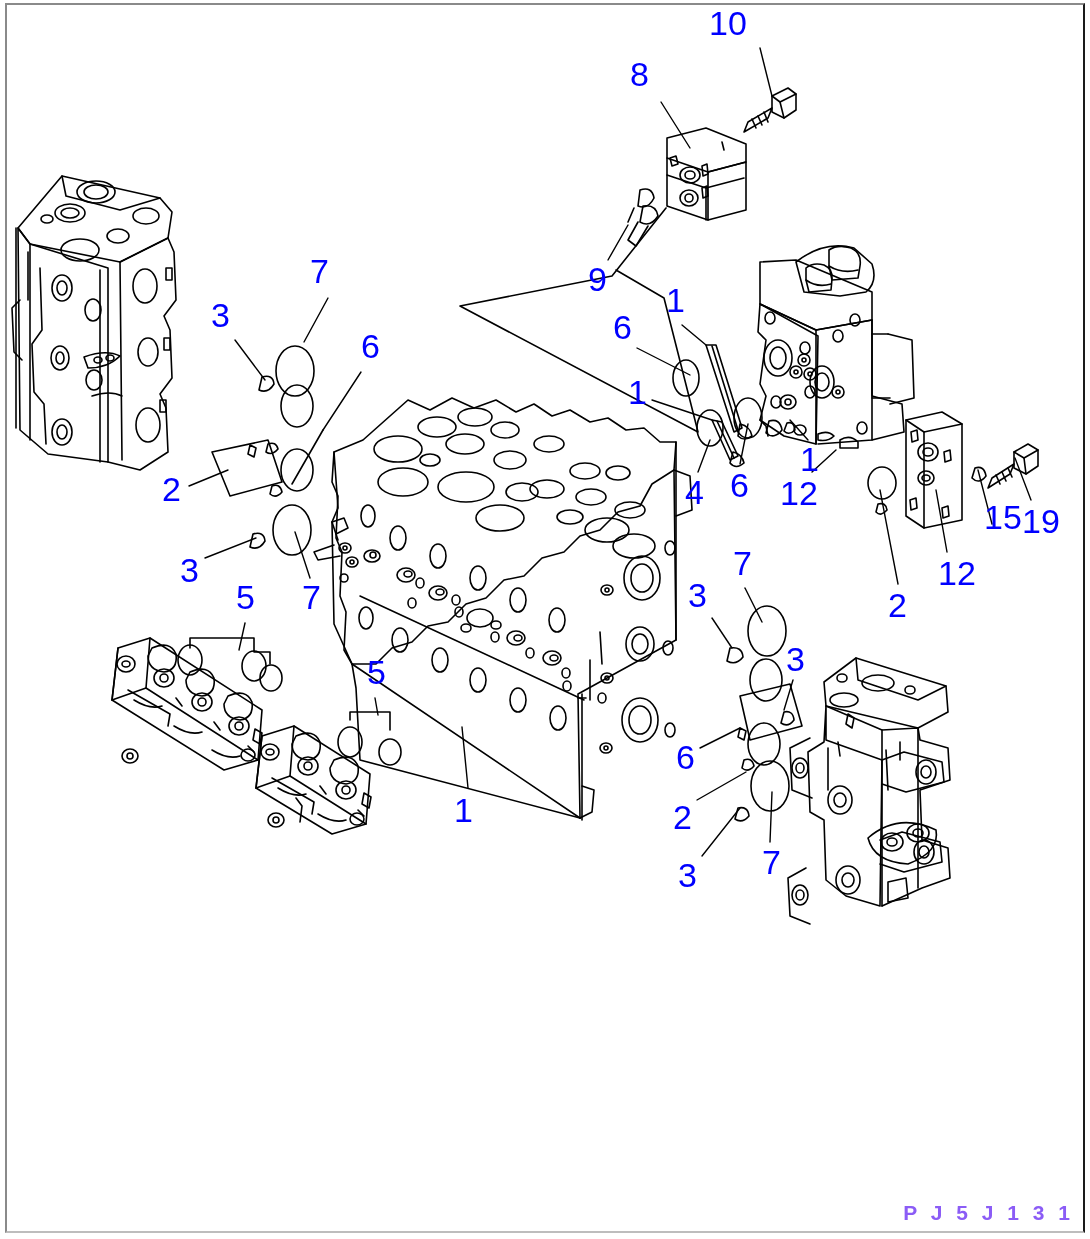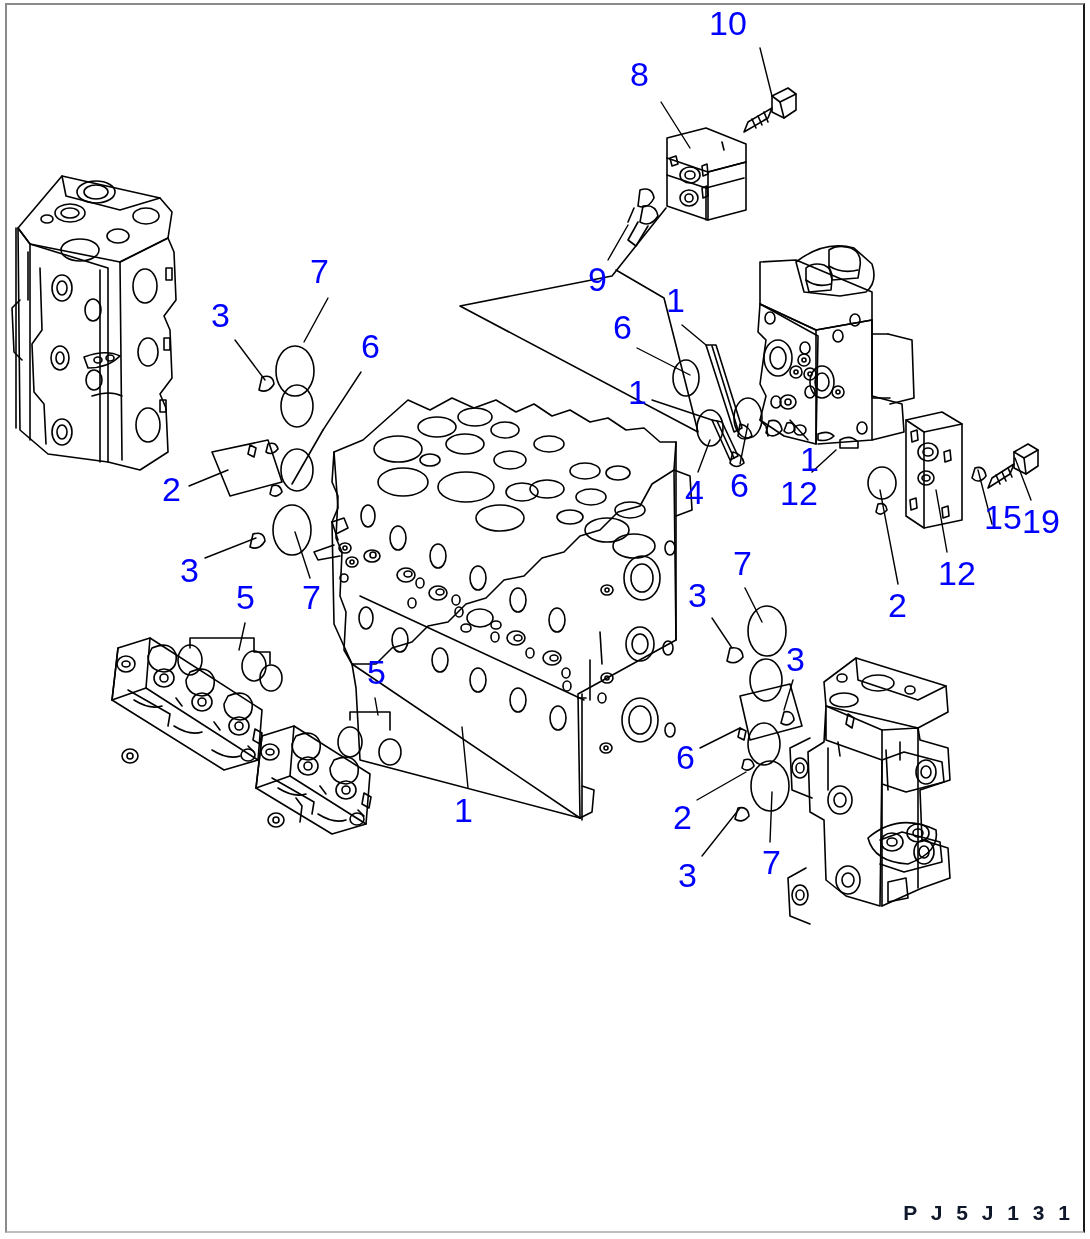--- a/index.html
+++ b/index.html
@@ -47,21 +47,21 @@
     line-height: 34px;
     letter-spacing: 0px;
     white-space: nowrap;
     user-select: none;
     text-align: right;
   }
   #drawing-number {
     position: absolute;
     right: 16px;
     bottom: 14px;
-    color: #0f172a;
+    color: #8b5cf6;
     font-family: "Liberation Sans", sans-serif;
     font-weight: bold;
     font-size: 21px;
     letter-spacing: 4px;
     white-space: nowrap;
   }
 </style>
 </head>
 <body>
 

